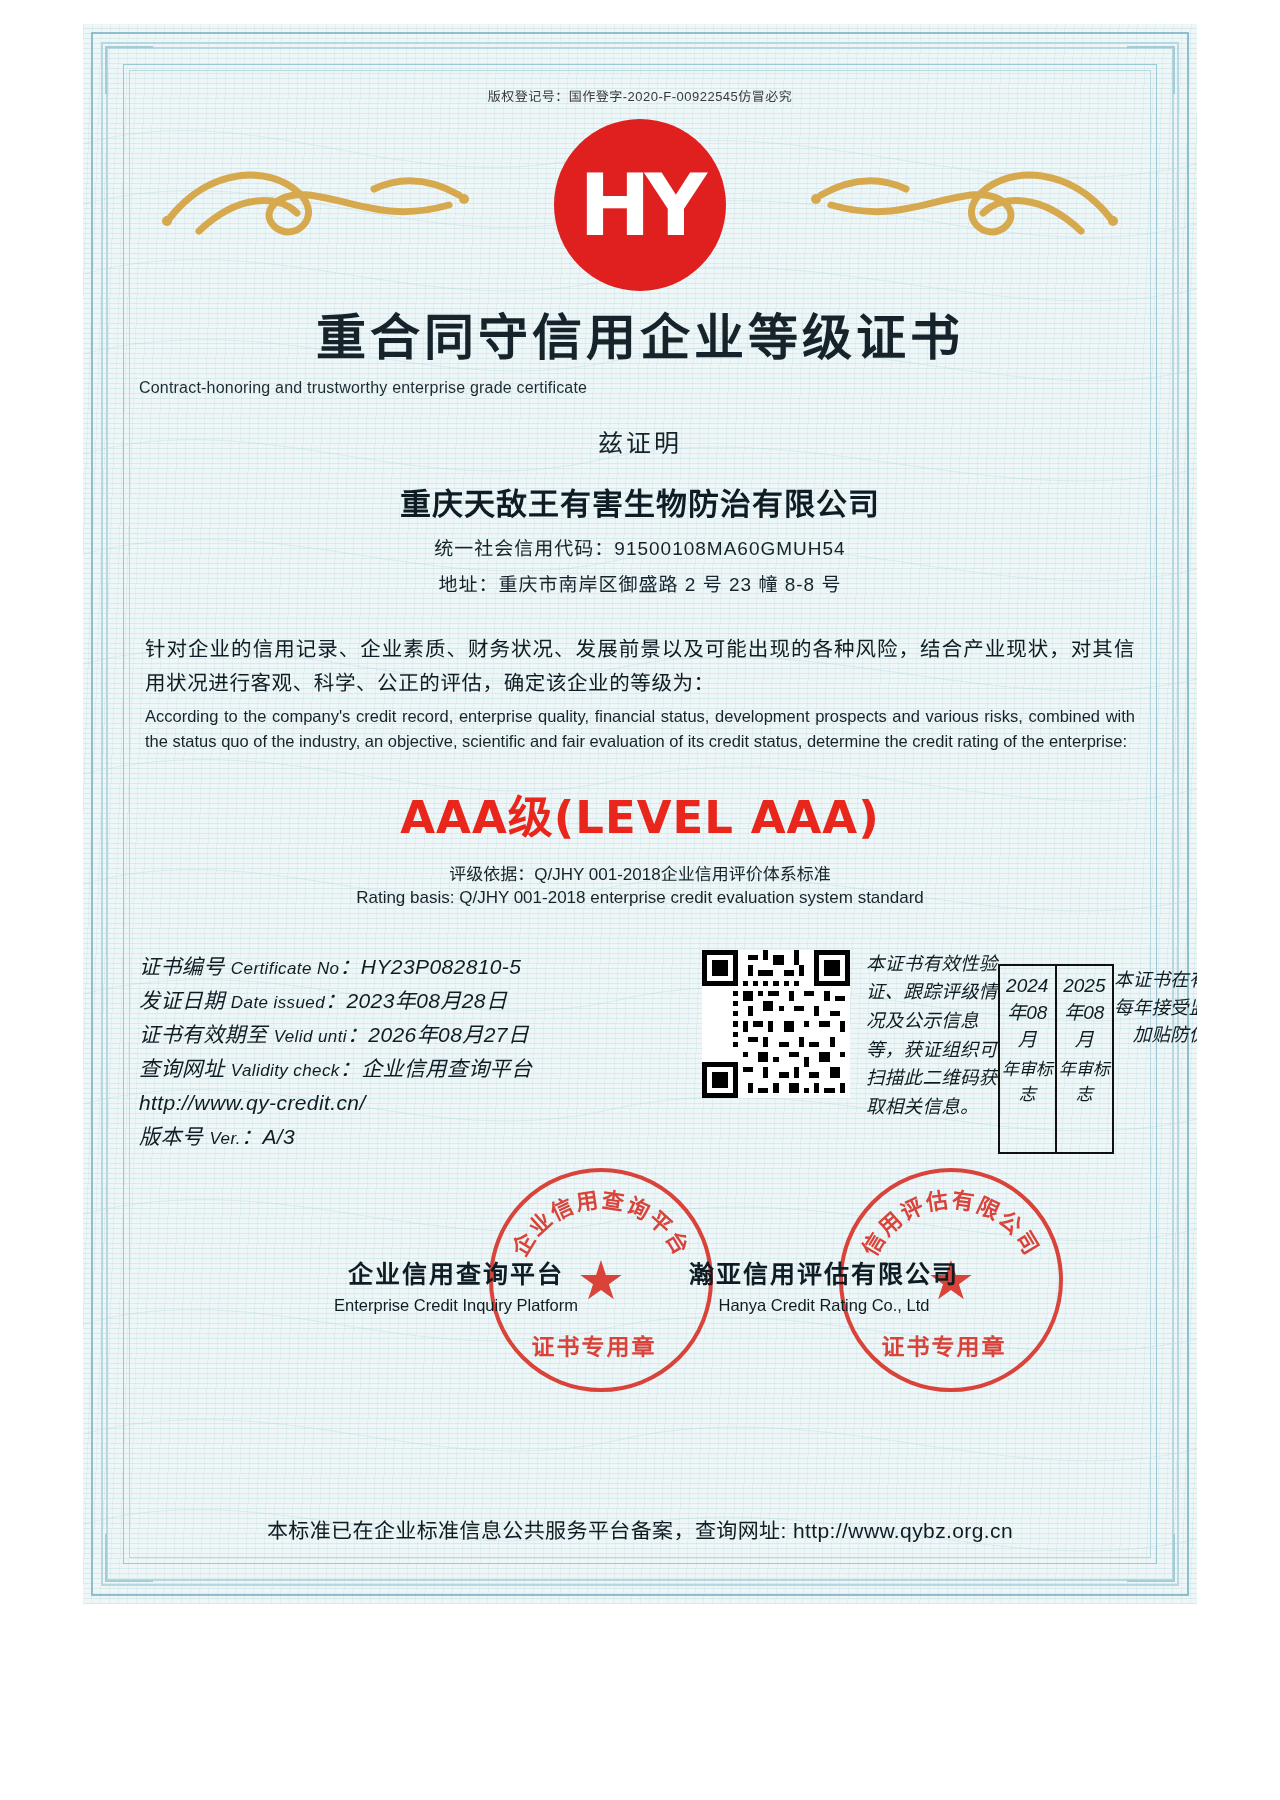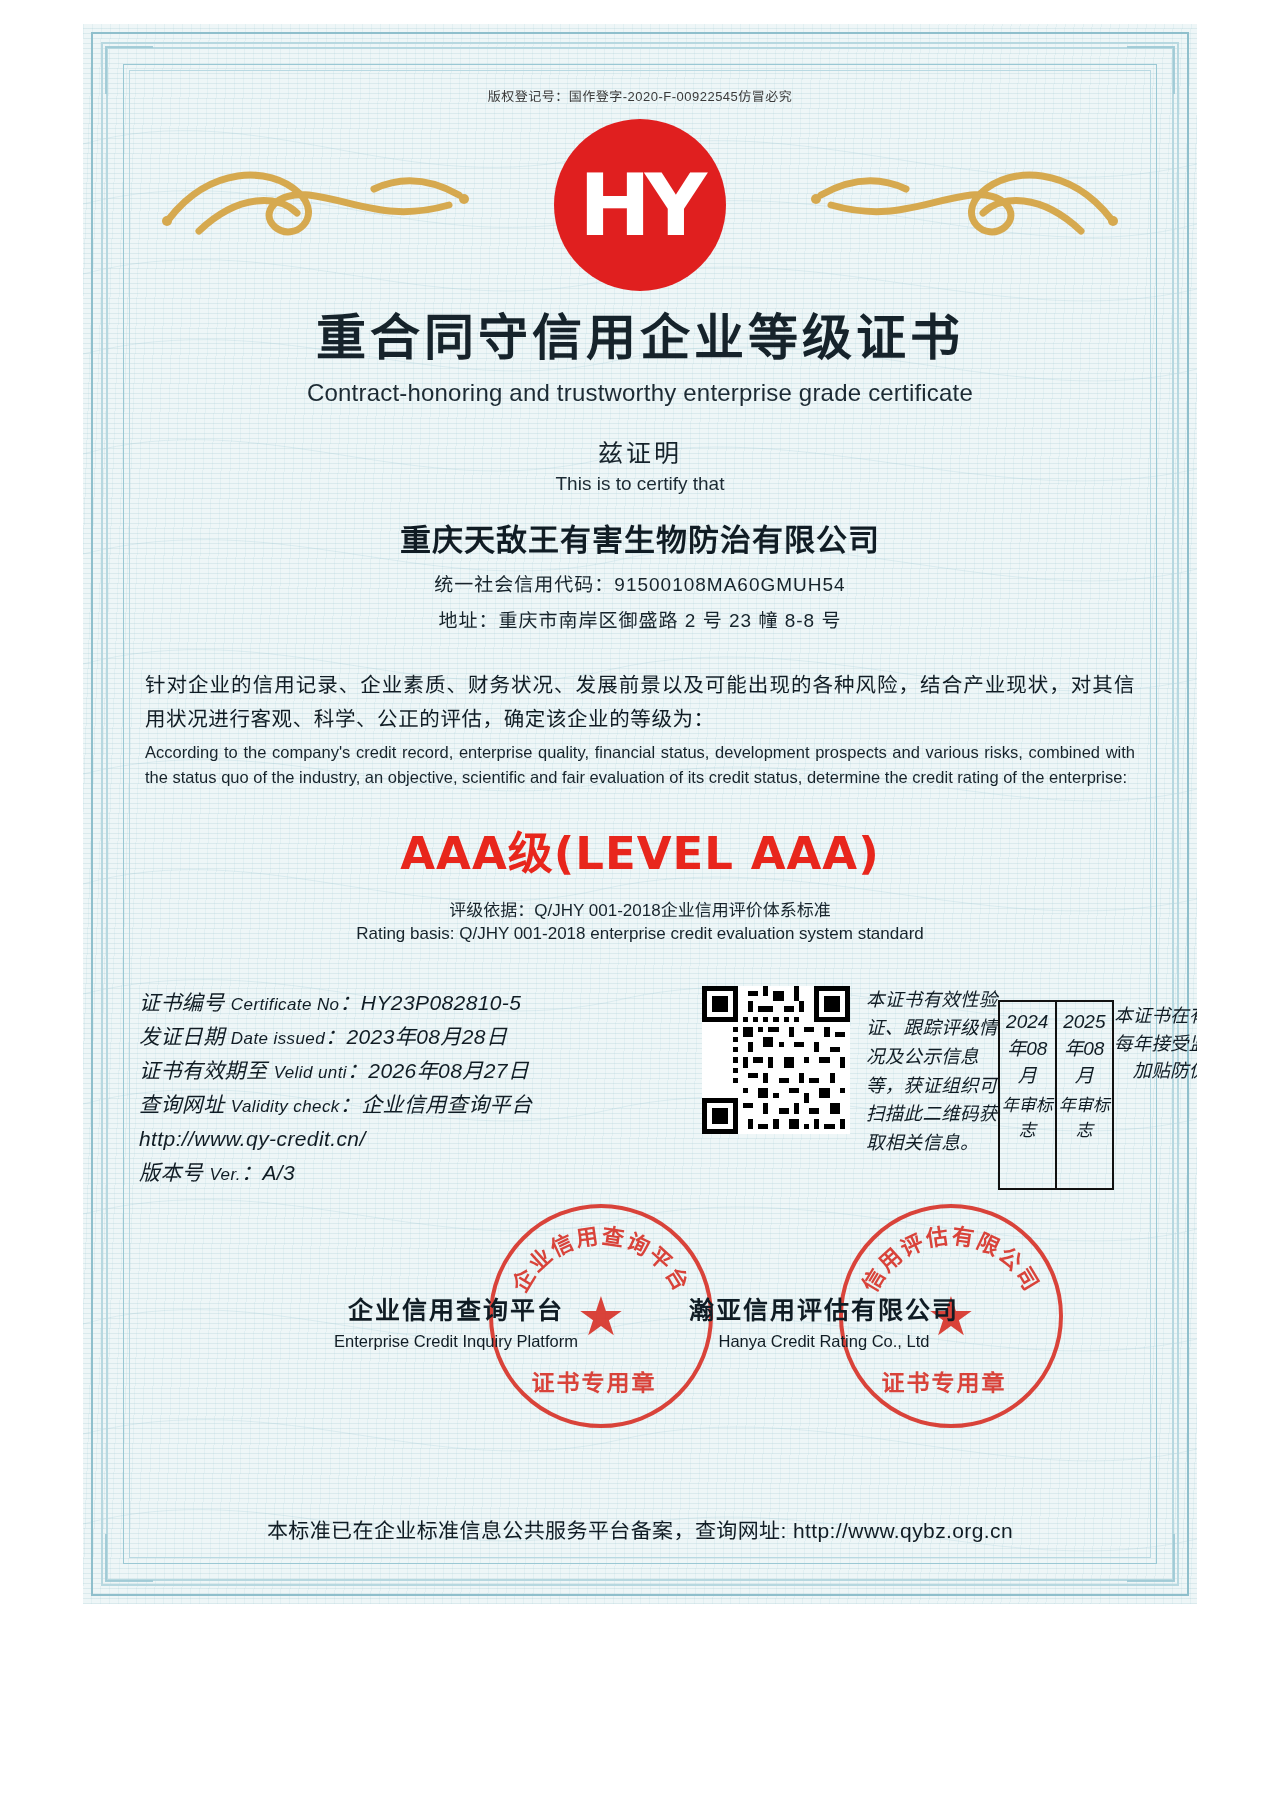--- a/index.html
+++ b/index.html
@@ -120,22 +120,21 @@
   .title-cn {
     text-align: center;
     font-size: 50px;
     font-weight: 700;
     color: #16232b;
     letter-spacing: 4px;
     margin-top: 6px;
     font-family: "DejaVu Sans", sans-serif;
   }
   .title-en {
-    text-align: center;
-    font-size: 24px;
+    font-size: 16px;
     color: #1c2a33;
     margin-top: 10px;
     letter-spacing: .2px;
   }
 
   .certify-cn {
     text-align: center;
     font-size: 25px;
     color: #16232b;
     margin-top: 26px;
@@ -432,21 +431,20 @@
 
       <div class="logo-circle">
         <span class="logo-mark">HY</span>
       </div>
     </div>
 
     <div class="title-cn">重合同守信用企业等级证书</div>
     <div class="title-en">Contract-honoring and trustworthy enterprise grade certificate</div>
 
     <div class="certify-cn">兹证明</div>
-    <div class="certify-en">This is to certify that</div>
 
     <div class="company-name">重庆天敌王有害生物防治有限公司</div>
     <div class="company-code">统一社会信用代码：91500108MA60GMUH54</div>
     <div class="company-addr">地址：重庆市南岸区御盛路 2 号 23 幢 8-8 号</div>
 
     <div class="para">
       <div class="para-cn">针对企业的信用记录、企业素质、财务状况、发展前景以及可能出现的各种风险，结合产业现状，对其信用状况进行客观、科学、公正的评估，确定该企业的等级为：</div>
       <div class="para-en">According to the company's credit record, enterprise quality, financial status, development prospects and various risks, combined with the status quo of the industry, an objective, scientific and fair evaluation of its credit status, determine the credit rating of the enterprise:</div>
     </div>
 

